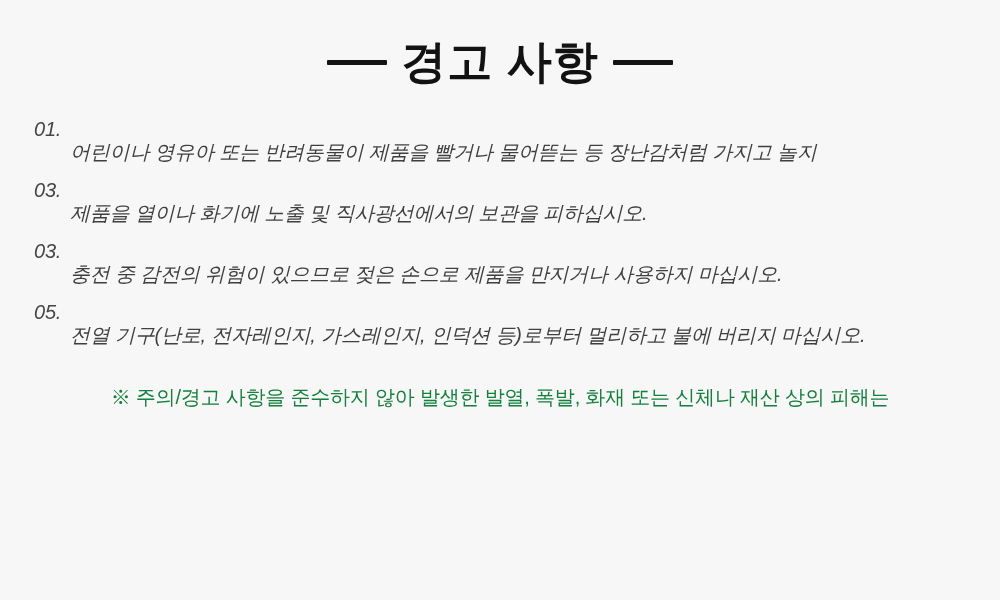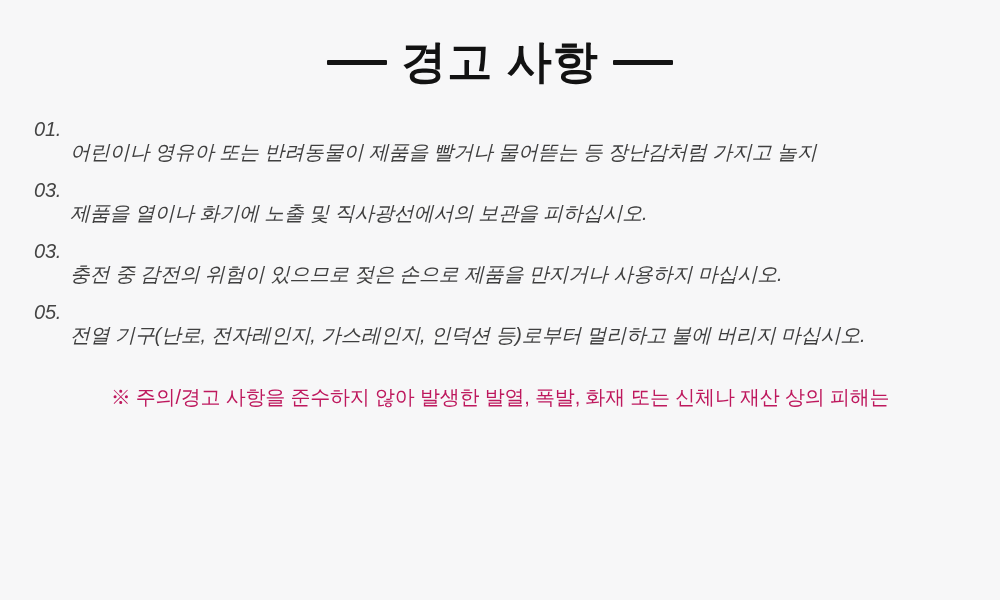--- a/index.html
+++ b/index.html
@@ -70,21 +70,21 @@
   .warning-line {
     display: block;
     white-space: nowrap;
   }
   
   .footnote {
     margin-top: 24px;
     text-align: center;
     font-size: 20px;
     line-height: 38px;
-    color: #be185d;
+    color: #15803d;
     letter-spacing: -0.2px;
   }
   .footnote-line {
     display: block;
     white-space: nowrap;
   }
 </style>
 </head>
 <body>
 

